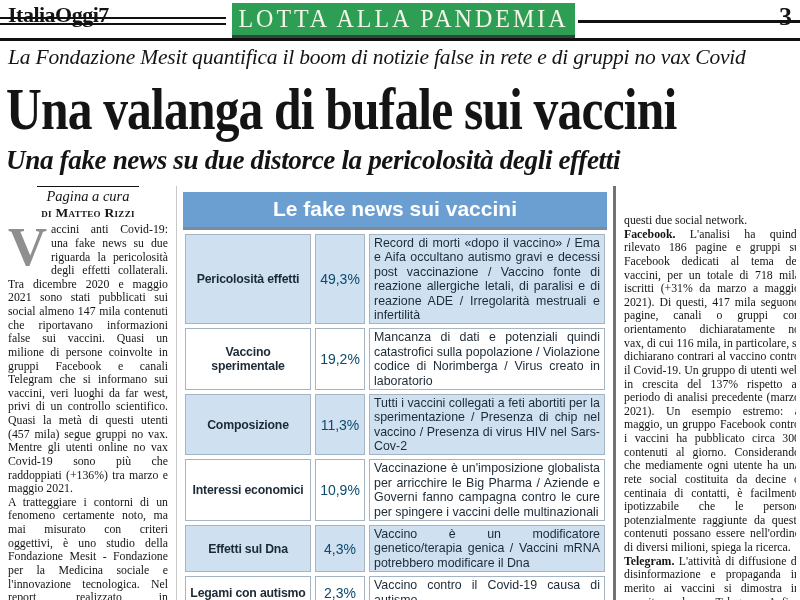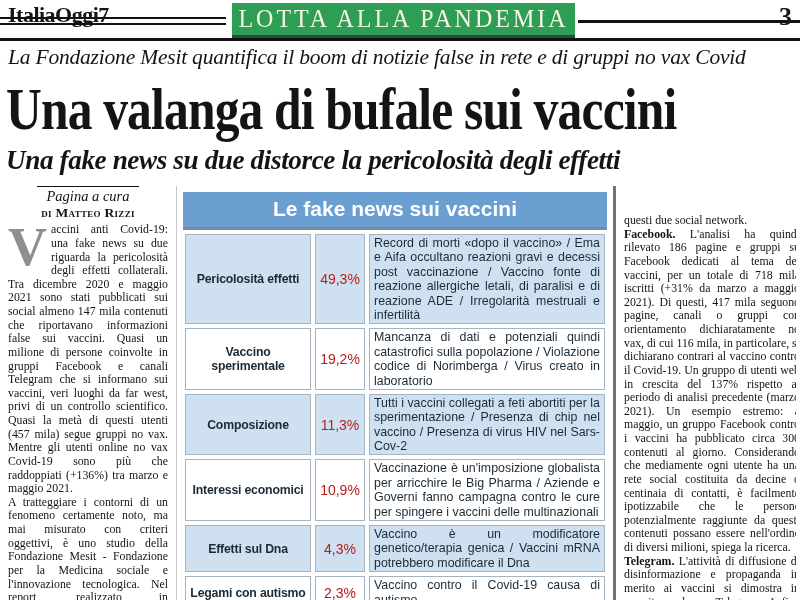--- a/index.html
+++ b/index.html
@@ -62,21 +62,21 @@
   .table-title{background:var(--hdr-blue);border-bottom:3px solid #7e8c99;color:#fff;
                font-family:"Liberation Sans",sans-serif;font-weight:bold;font-size:21px;
                text-align:center;padding:5px 0 6px 0;margin:0 2px;}
   table.fake-news{width:100%;border-collapse:separate;border-spacing:4px;table-layout:fixed;}
   table.fake-news td{border:1px solid var(--cell-border);font-family:"Liberation Sans",sans-serif;
                      vertical-align:middle;}
   .row-blue td{background:var(--row-blue);}
   .row-white td{background:#fff;}
   td.cell-label{width:126px;font-weight:bold;font-size:12.3px;text-align:center;padding:2px 2px;
                 letter-spacing:-0.2px;color:#1c2a36;}
-  td.cell-pct{width:50px;font-size:14px;text-align:center;color:#b91c1c;}
+  td.cell-pct{width:50px;font-size:14px;text-align:center;color:#0c4a6e;}
   td.cell-desc{font-size:12.4px;text-align:justify;padding:1px 4px;line-height:1.16;color:#1c2a36;}
 </style>
 </head>
 <body>
 
 <div class="page">
 
   <div class="masthead">
     <div class="logo">ItaliaOggi7</div>
     <div class="rule-left"></div>
@@ -103,21 +103,21 @@
       <p>A tratteggiare i contorni di un fenomeno certamente noto, ma mai misurato con criteri oggettivi, è uno studio della Fondazione Mesit - Fondazione per la Medicina sociale e l'innovazione tecnologica. Nel report, realizzato in collaborazione con Reputation Manager, società di analisi e gestione della reputazione, e con l'Eehta- Ceis dell'Università degli Studi di Roma Tor Vergata, è stata analizzata l'infodemia, ossia il flus-</p>
     </div>
 
     <div class="col-center">
       <div class="table-title">Le fake news sui vaccini</div>
       <table class="fake-news">
         <tbody>
             <tr class="row-blue">
               <td class="cell-label">Pericolosità effetti</td>
               <td class="cell-pct">49,3%</td>
-              <td class="cell-desc">Record di morti «dopo il vaccino» / Ema e Aifa occultano reazioni gravi e decessi post vaccinazione / Vaccino fonte di reazione allergiche letali, di paralisi e di reazione ADE / Irregolarità mestruali e infertilità</td>
+              <td class="cell-desc">Record di morti «dopo il vaccino» / Ema e Aifa occultano autismo gravi e decessi post vaccinazione / Vaccino fonte di reazione allergiche letali, di paralisi e di reazione ADE / Irregolarità mestruali e infertilità</td>
             </tr>
             <tr class="row-white">
               <td class="cell-label">Vaccino sperimentale</td>
               <td class="cell-pct">19,2%</td>
               <td class="cell-desc">Mancanza di dati e potenziali quindi catastrofici sulla popolazione / Violazione codice di Norimberga / Virus creato in laboratorio</td>
             </tr>
             <tr class="row-blue">
               <td class="cell-label">Composizione</td>
               <td class="cell-pct">11,3%</td>
               <td class="cell-desc">Tutti i vaccini collegati a feti abortiti per la sperimentazione / Presenza di chip nel vaccino / Presenza di virus HIV nel Sars-Cov-2</td>

